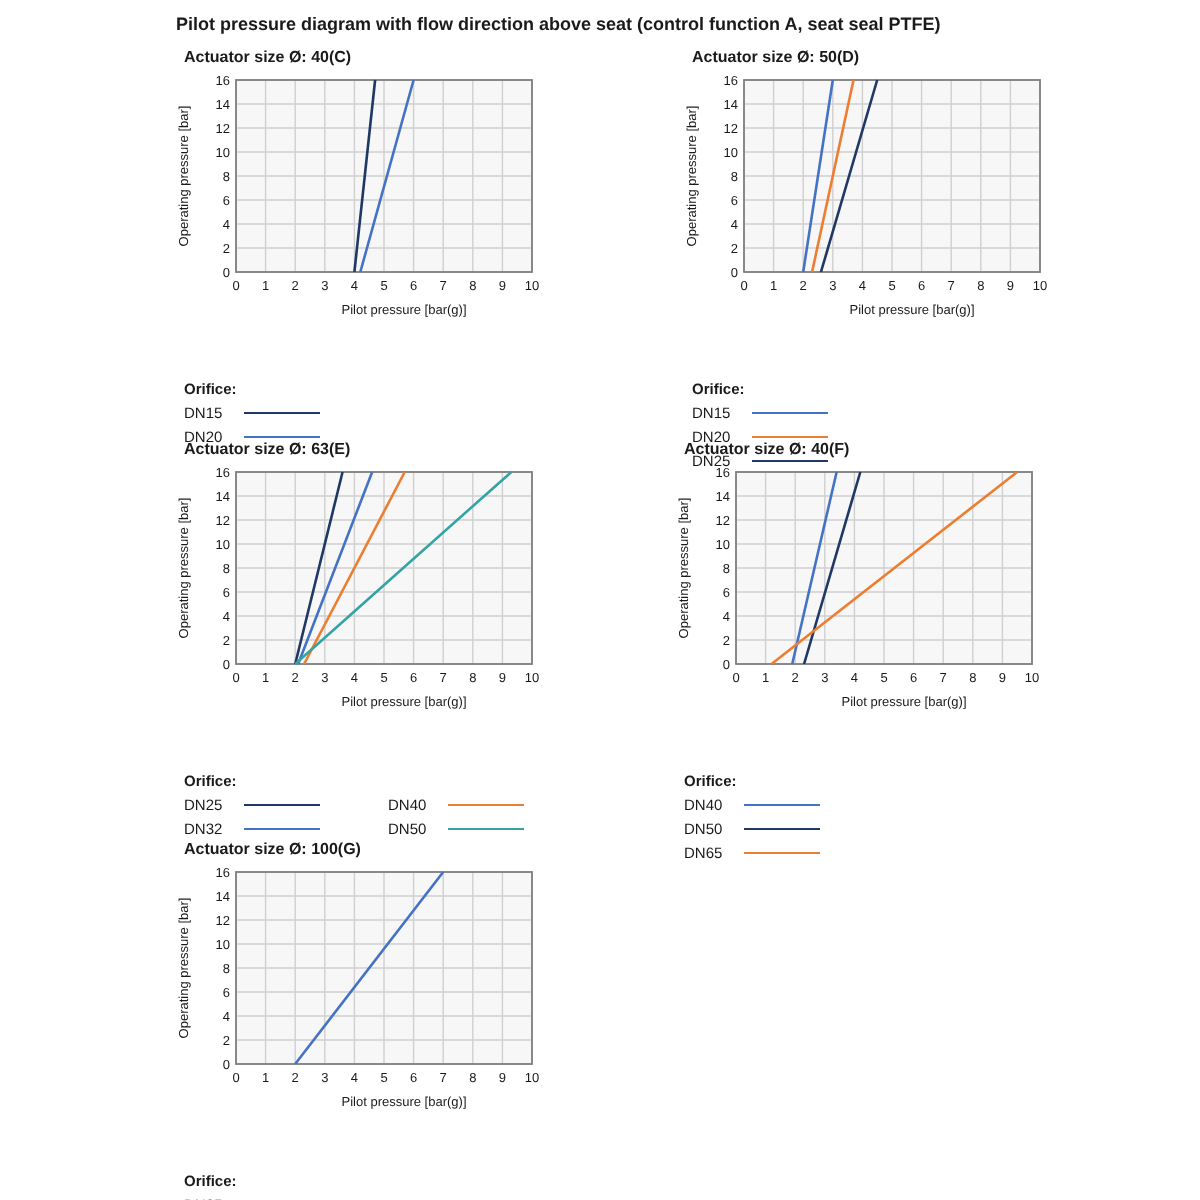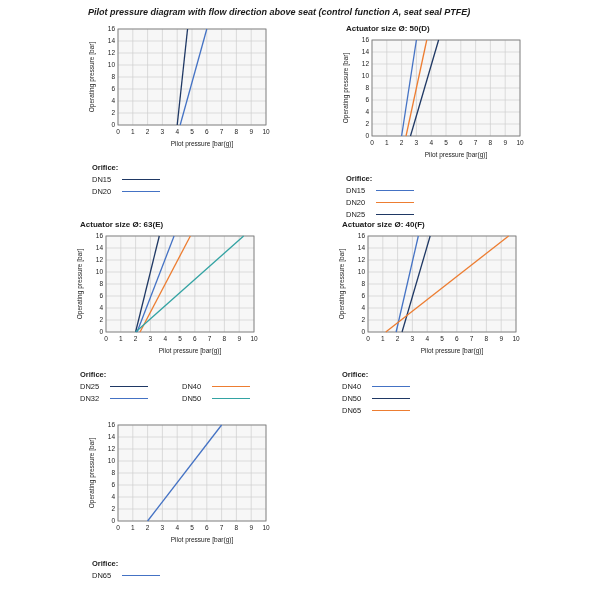--- a/index.html
+++ b/index.html
@@ -1,37 +1,38 @@
 <!DOCTYPE html>
 <html><head>
 <meta charset="utf-8">
 <style>
   html,body{margin:0;padding:0;}
   body{
     width:600px;height:600px;background:#ffffff;position:relative;
     font-family:"Liberation Sans",sans-serif;color:#1a1a1a;overflow:hidden;
   }
-  .page-title{position:absolute;left:88px;top:7px;font-size:9px;font-weight:bold;white-space:nowrap;font-style:italic;}
+  .page-title{position:absolute;left:88px;top:7px;font-size:9px;font-weight:bold;white-space:nowrap;}
   .block{position:absolute;width:245px;}
   .chart-title{font-size:8px;font-weight:bold;margin:0 0 2px 6px;white-space:nowrap;}
   .plot-holder{line-height:0;}
   svg text{font-family:"Liberation Sans",sans-serif;fill:#1a1a1a;}
-  .legend{margin-left:6px;margin-top:13px;}
+  .legend{margin-left:6px;margin-top:29px;}
   .legend-title{font-size:7.5px;font-weight:bold;margin-bottom:3px;}
   .legend-grid{display:grid;grid-auto-flow:column;column-gap:34px;row-gap:3px;justify-content:start;}
   .legend-item{display:flex;align-items:center;font-size:7.5px;line-height:9px;}
   .legend-item .lbl{width:30px;}
   .legend-item .swatch{width:38px;height:0;border-top:1.4px solid #000;display:inline-block;}
 </style>
 </head>
 <body>
 
 <div class="page-title">Pilot pressure diagram with flow direction above seat (control function A, seat seal PTFE)</div>
 
 <div class="block" style="left:86px;top:24px">
+  <div class="chart-title">Actuator size Ø: 40(C)</div>
   <div class="plot-holder"><svg width="195" height="126">
         <rect x="32" y="5" width="148" height="96" fill="#f7f7f7" stroke="none"></rect>
         <line x1="32" y1="5" x2="32" y2="101" stroke="#cfcfcf" stroke-width="0.7"></line>
         <line x1="46.8" y1="5" x2="46.8" y2="101" stroke="#cfcfcf" stroke-width="0.7"></line>
         <line x1="61.6" y1="5" x2="61.6" y2="101" stroke="#cfcfcf" stroke-width="0.7"></line>
         <line x1="76.4" y1="5" x2="76.4" y2="101" stroke="#cfcfcf" stroke-width="0.7"></line>
         <line x1="91.2" y1="5" x2="91.2" y2="101" stroke="#cfcfcf" stroke-width="0.7"></line>
         <line x1="106" y1="5" x2="106" y2="101" stroke="#cfcfcf" stroke-width="0.7"></line>
         <line x1="120.8" y1="5" x2="120.8" y2="101" stroke="#cfcfcf" stroke-width="0.7"></line>
         <line x1="135.6" y1="5" x2="135.6" y2="101" stroke="#cfcfcf" stroke-width="0.7"></line>
@@ -151,21 +152,21 @@
           <span class="swatch" style="border-top-color: rgb(237, 125, 49);"></span>
         </div>
         <div class="legend-item">
           <span class="lbl">DN25</span>
           <span class="swatch" style="border-top-color: rgb(31, 56, 100);"></span>
         </div>
       </div>
   </div>
 </div>
 
-<div class="block" style="left:74px;top:220px">
+<div class="block" style="left:86px;top:220px">
   <div class="chart-title">Actuator size Ø: 63(E)</div>
   <div class="plot-holder"><svg width="195" height="126">
         <rect x="32" y="5" width="148" height="96" fill="#f7f7f7" stroke="none"></rect>
         <line x1="32" y1="5" x2="32" y2="101" stroke="#cfcfcf" stroke-width="0.7"></line>
         <line x1="46.8" y1="5" x2="46.8" y2="101" stroke="#cfcfcf" stroke-width="0.7"></line>
         <line x1="61.6" y1="5" x2="61.6" y2="101" stroke="#cfcfcf" stroke-width="0.7"></line>
         <line x1="76.4" y1="5" x2="76.4" y2="101" stroke="#cfcfcf" stroke-width="0.7"></line>
         <line x1="91.2" y1="5" x2="91.2" y2="101" stroke="#cfcfcf" stroke-width="0.7"></line>
         <line x1="106" y1="5" x2="106" y2="101" stroke="#cfcfcf" stroke-width="0.7"></line>
         <line x1="120.8" y1="5" x2="120.8" y2="101" stroke="#cfcfcf" stroke-width="0.7"></line>
@@ -297,20 +298,21 @@
         </div>
         <div class="legend-item">
           <span class="lbl">DN65</span>
           <span class="swatch" style="border-top-color: rgb(237, 125, 49);"></span>
         </div>
       </div>
   </div>
 </div>
 
 <div class="block" style="left:86px;top:420px">
+  <div class="chart-title">Actuator size Ø: 100(G)</div>
   <div class="plot-holder"><svg width="195" height="126">
         <rect x="32" y="5" width="148" height="96" fill="#f7f7f7" stroke="none"></rect>
         <line x1="32" y1="5" x2="32" y2="101" stroke="#cfcfcf" stroke-width="0.7"></line>
         <line x1="46.8" y1="5" x2="46.8" y2="101" stroke="#cfcfcf" stroke-width="0.7"></line>
         <line x1="61.6" y1="5" x2="61.6" y2="101" stroke="#cfcfcf" stroke-width="0.7"></line>
         <line x1="76.4" y1="5" x2="76.4" y2="101" stroke="#cfcfcf" stroke-width="0.7"></line>
         <line x1="91.2" y1="5" x2="91.2" y2="101" stroke="#cfcfcf" stroke-width="0.7"></line>
         <line x1="106" y1="5" x2="106" y2="101" stroke="#cfcfcf" stroke-width="0.7"></line>
         <line x1="120.8" y1="5" x2="120.8" y2="101" stroke="#cfcfcf" stroke-width="0.7"></line>
         <line x1="135.6" y1="5" x2="135.6" y2="101" stroke="#cfcfcf" stroke-width="0.7"></line>

